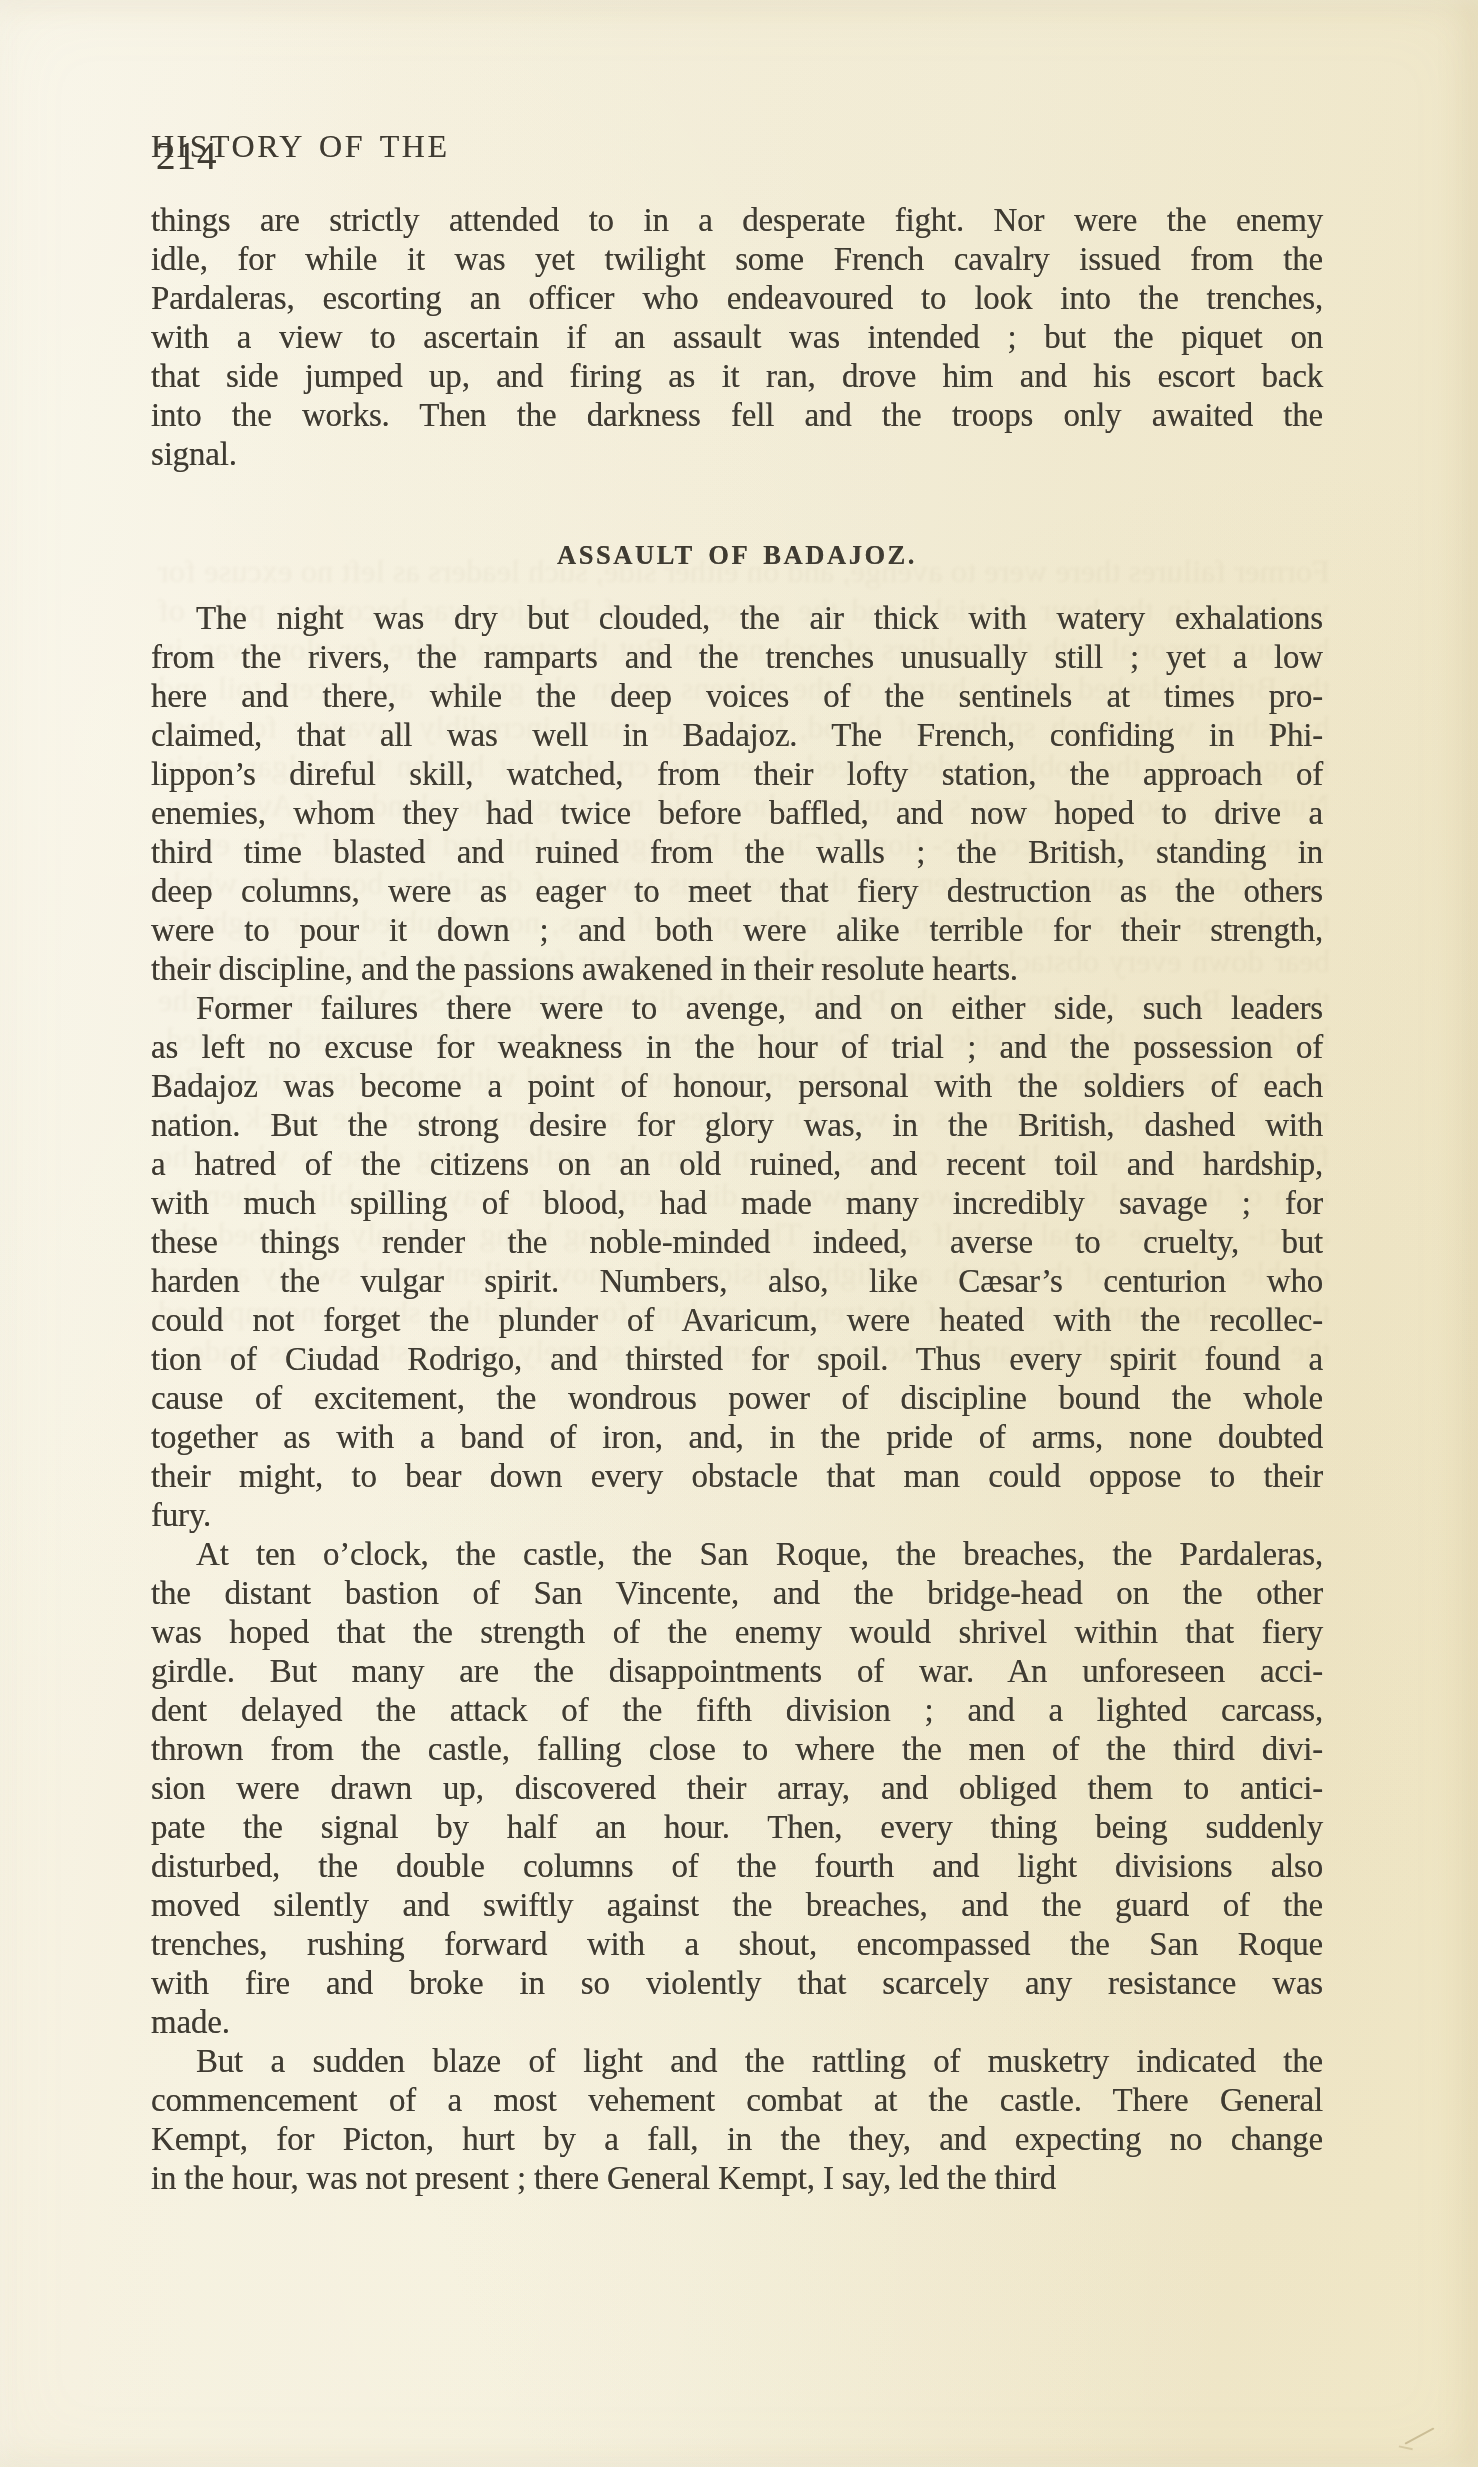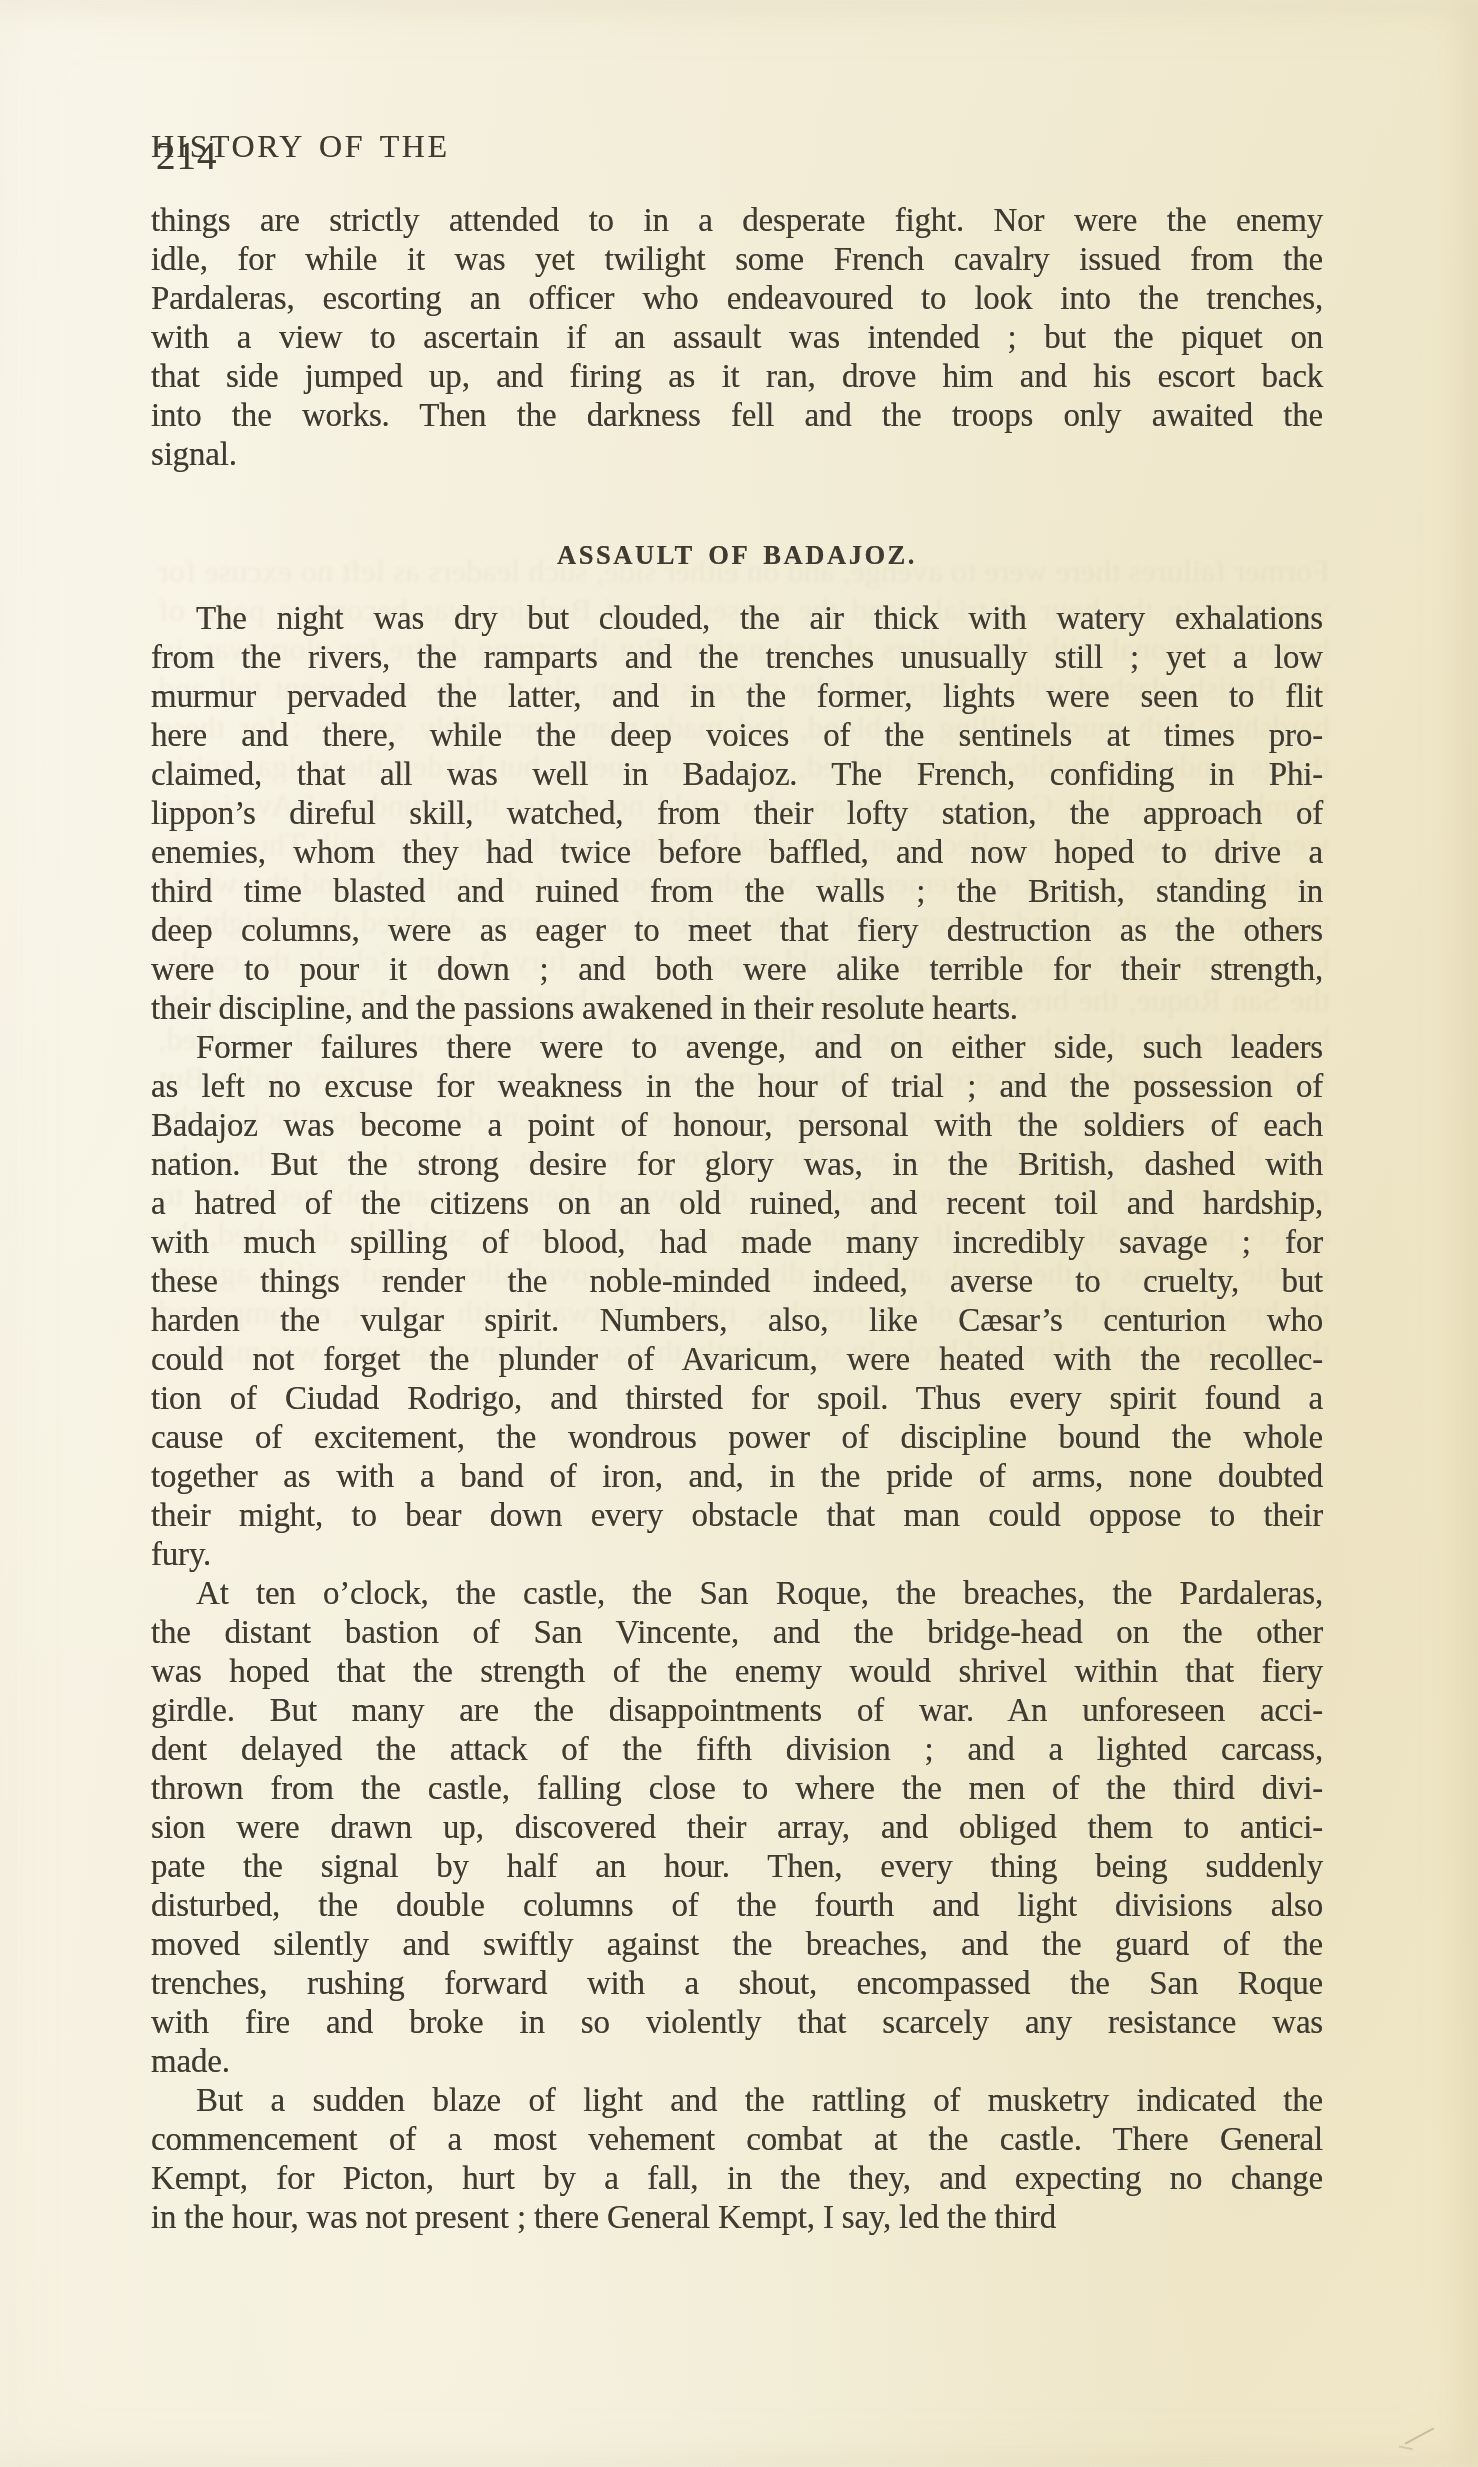--- a/index.html
+++ b/index.html
@@ -172,21 +172,20 @@
           <div class="line last">signal.</div>
         </div>
       </section>
 
     <h2 class="section-heading">ASSAULT OF BADAJOZ.</h2>
 
     <section id="paras-rest">
         <div class="para indent">
           <div class="line first">The night was dry but clouded, the air thick with watery exhalations</div>
           <div class="line">from the rivers, the ramparts and the trenches unusually still ; yet a low</div>
-          <div class="line">murmur pervaded the latter, and in the former, lights were seen to flit</div>
           <div class="line">here and there, while the deep voices of the sentinels at times pro-</div>
           <div class="line">claimed, that all was well in Badajoz.  The French, confiding in Phi-</div>
           <div class="line">lippon’s direful skill, watched, from their lofty station, the approach of</div>
           <div class="line">enemies, whom they had twice before baffled, and now hoped to drive a</div>
           <div class="line">third time blasted and ruined from the walls ; the British, standing in</div>
           <div class="line">deep columns, were as eager to meet that fiery destruction as the others</div>
           <div class="line">were to pour it down ; and both were alike terrible for their strength,</div>
           <div class="line last">their discipline, and the passions awakened in their resolute hearts.</div>
         </div>
         <div class="para indent">

